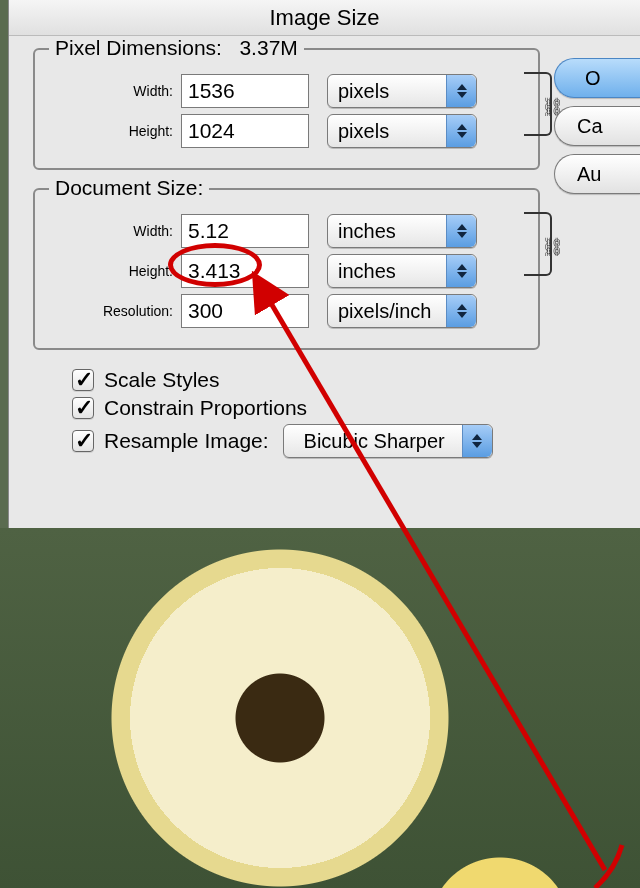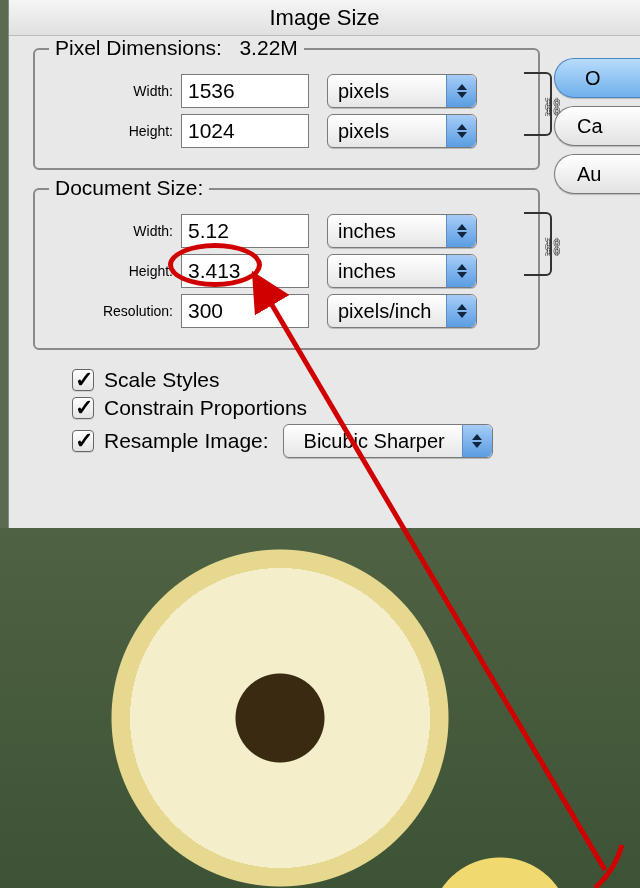--- a/index.html
+++ b/index.html
@@ -222,21 +222,21 @@
 
 <div class="dialog">
   <div class="title-bar">Image Size</div>
 
   <div class="content">
 
     <div class="group">
       <div class="legend">
         <span>Pixel Dimensions:</span>
         <span>&nbsp;</span>
-        <span>3.22M</span>
+        <span>3.37M</span>
       </div>
       <div class="row">
         <div class="lbl">Width:</div>
         <input class="textfield" value="1536" style="">
         <div class="dropdown">
           <span>pixels</span>
           <div class="end">
               <div class="tri-up"></div>
               <div class="tri-down"></div>
             </div>

